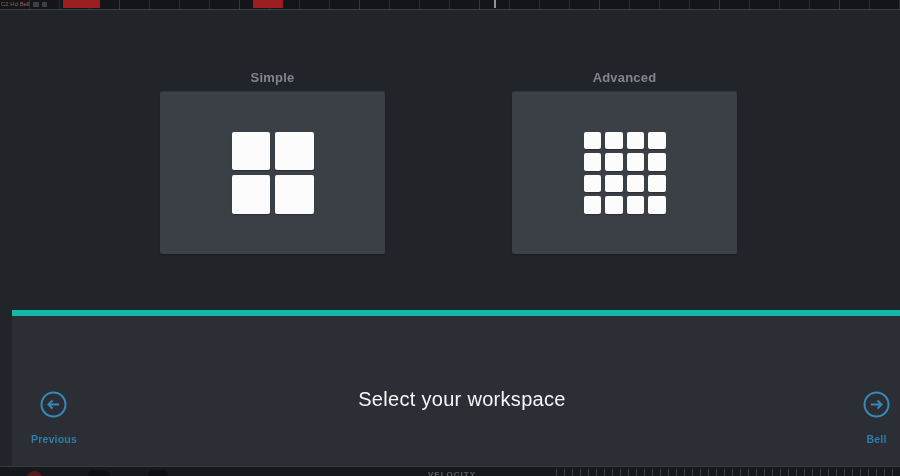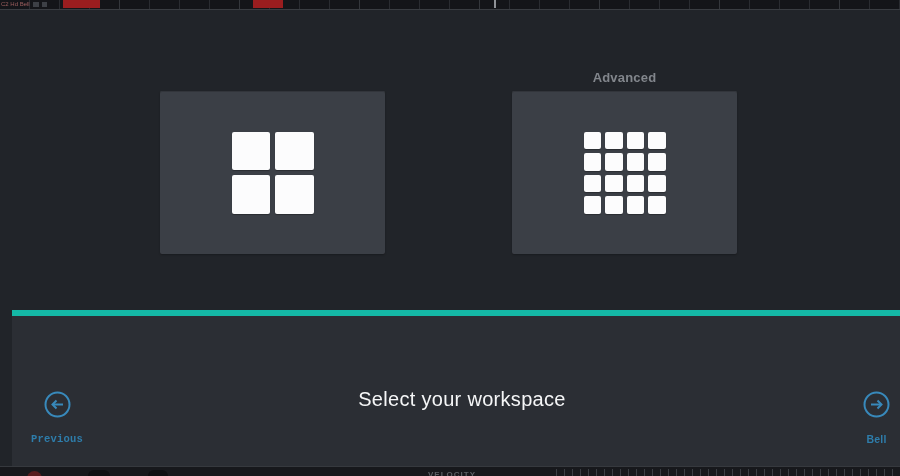--- a/index.html
+++ b/index.html
@@ -79,20 +79,21 @@
   <div class="daw-top">
     <span class="daw-track-label">C2 Hd Bell</span>
     <span class="daw-chip" style="left:33px;width:6px;"></span>
     <span class="daw-chip" style="left:42px;width:5px;"></span>
     <span class="daw-clip" style="left:63px;width:37px;"></span>
     <span class="daw-clip" style="left:253px;width:30px;"></span>
     <span class="daw-playhead" style="left:494px;"></span>
   </div>
 
   <div class="upper">
+    <div class="option-label" style="left:160px;">Simple</div>
     <div class="option-label" style="left:512px;">Advanced</div>
 
     <div class="option-card" style="left:160px;">
       <div class="pad-grid" style="grid-template-columns: repeat(2, 1fr); grid-template-rows: repeat(2, 1fr); gap: 5px;">
           <div class="cell"></div>
           <div class="cell"></div>
           <div class="cell"></div>
           <div class="cell"></div>
         </div>
     </div>
@@ -121,21 +122,21 @@
 
   <div class="lower">
     <div class="workspace-title">Select your workspace</div>
 
     <button class="nav-btn" style="left:19px;top:75px;">
       <svg class="nav-circle" width="27" height="27" viewBox="0 0 27 27">
         <circle cx="13.5" cy="13.5" r="12" fill="none" stroke="#3889bb" stroke-width="2"></circle>
         <line x1="19" y1="13.5" x2="9" y2="13.5" stroke="#3889bb" stroke-width="2"></line>
         <polyline points="12.5,9.5 8.5,13.5 12.5,17.5" fill="none" stroke="#3889bb" stroke-width="2"></polyline>
       </svg>
-      <span class="nav-label" style="color:#2e7dab;font-family:Liberation Mono, monospace;">Previous</span>
+      <span class="nav-label" style="color:#2e7dab;">Previous</span>
     </button>
 
     <button class="nav-btn" style="left:851px;top:75px;">
       <svg class="nav-circle" width="27" height="27" viewBox="0 0 27 27">
         <circle cx="13.5" cy="13.5" r="12" fill="none" stroke="#3889bb" stroke-width="2"></circle>
         <line x1="8" y1="13.5" x2="18" y2="13.5" stroke="#3889bb" stroke-width="2"></line>
         <polyline points="14.5,9.5 18.5,13.5 14.5,17.5" fill="none" stroke="#3889bb" stroke-width="2"></polyline>
       </svg>
       <span class="nav-label" style="color:#2e7dab;">Bell</span>
     </button>

